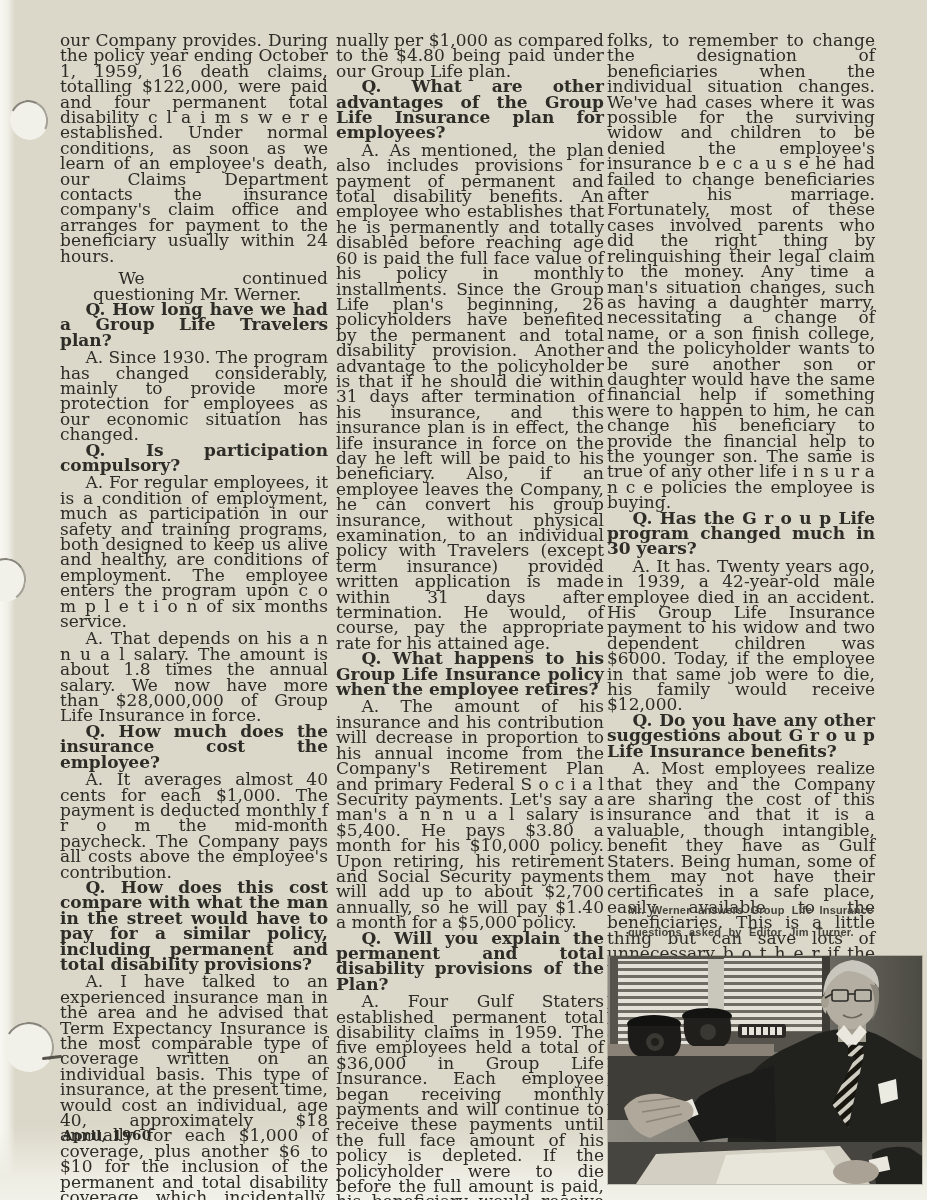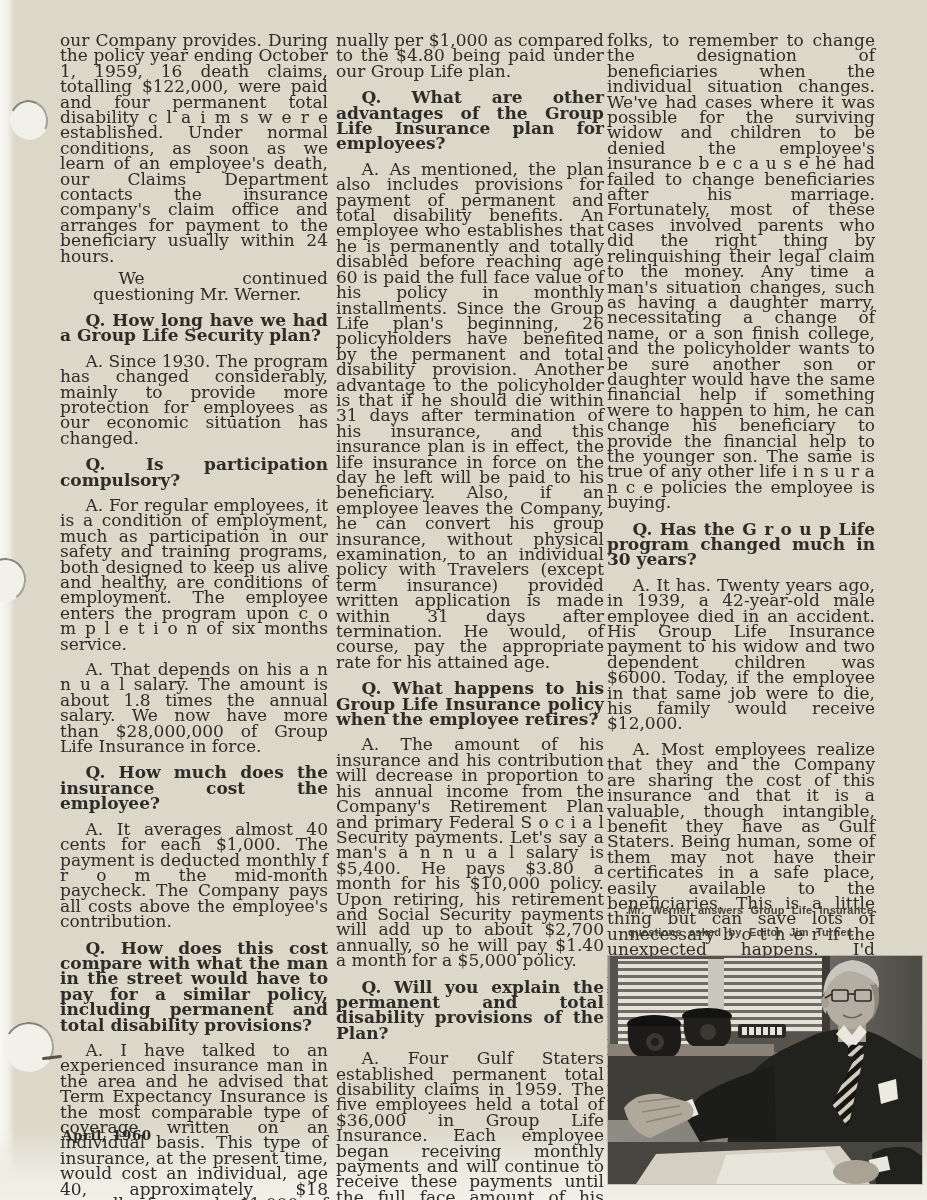--- a/index.html
+++ b/index.html
@@ -25,22 +25,22 @@
   
   .col{position:absolute;top:33px;width:268px;text-align:justify;
     font-size:17px;line-height:15.4px;z-index:3;
     -webkit-hyphens:auto;hyphens:auto;}
   .col-1{left:60px;}
   .col-2{left:336px;}
   .col-3{left:607px;}
   .blk{margin:0;text-indent:1.5em;}
   .blk-cont{text-indent:0;}
   .blk-cont + .blk-body, .blk-body + .blk-body{margin-top:7px;margin-left:33px;}
-  .blk-question{font-weight:bold;margin-top:11px;}
-  .blk-answer{margin-top:10px;}
+  .blk-question{font-weight:bold;}
+  .blk-answer{margin-top:2px;}
   
   .caption{position:absolute;left:608px;top:899px;width:306px;z-index:3;
     font-family:"Liberation Sans","DejaVu Sans",sans-serif;
     font-weight:bold;font-size:11px;line-height:22px;color:#45443c;
     word-spacing:4px;letter-spacing:0.2px;margin-left:20px;}
   
   .photo{position:absolute;left:608px;top:956px;width:314px;height:228px;z-index:4;
     box-shadow:0 0 0 1px rgba(60,58,52,0.25);}
   .photo svg{display:block;}
   
@@ -56,21 +56,21 @@
   <div class="bottom-light"></div>
 
   <div class="hole hole-1"></div>
   <div class="hole hole-2"></div>
   <div class="hole hole-3"></div>
   <div class="pen-dash"></div>
 
   <div class="col col-1">
       <p class="blk blk-cont">our Company provides. During the policy year ending October 1, 1959, 16 death claims, totalling $122,000, were paid and four permanent total disability c l a i m s w e r e established. Under normal conditions, as soon as we learn of an employee's death, our Claims Department contacts the insurance company's claim office and arranges for payment to the beneficiary usually within 24 hours.</p>
       <p class="blk blk-body">We continued questioning Mr. Werner.</p>
-      <p class="blk blk-question">Q. How long have we had a Group Life Security plan?</p>
+      <p class="blk blk-question">Q. How long have we had a Group Life Travelers plan?</p>
       <p class="blk blk-answer">A. Since 1930. The program has changed considerably, mainly to provide more protection for employees as our economic situation has changed.</p>
       <p class="blk blk-question">Q. Is participation compulsory?</p>
       <p class="blk blk-answer">A. For regular employees, it is a condition of employment, much as participation in our safety and training programs, both designed to keep us alive and healthy, are conditions of employment. The employee enters the program upon c o m p l e t i o n of six months service.</p>
       <p class="blk blk-answer">A. That depends on his a n n u a l salary. The amount is about 1.8 times the annual salary. We now have more than $28,000,000 of Group Life Insurance in force.</p>
       <p class="blk blk-question">Q. How much does the insurance cost the employee?</p>
       <p class="blk blk-answer">A. It averages almost 40 cents for each $1,000. The payment is deducted monthly f r o m the mid-month paycheck. The Company pays all costs above the employee's contribution.</p>
       <p class="blk blk-question">Q. How does this cost compare with what the man in the street would have to pay for a similar policy, including permanent and total disability provisions?</p>
       <p class="blk blk-answer">A. I have talked to an experienced insurance man in the area and he advised that Term Expectancy Insurance is the most comparable type of coverage written on an individual basis. This type of insurance, at the present time, would cost an individual, age 40, approximately $18 annually for each $1,000 of coverage, plus another $6 to $10 for the inclusion of the permanent and total disability coverage, which, incidentally, not all insurance companies will include. That means that it would cost a non-Gulf Stater, at age 40, approximately $24 to $28 an-</p>
     </div>
   <div class="col col-2">
@@ -81,20 +81,21 @@
       <p class="blk blk-answer">A. The amount of his insurance and his contribution will decrease in proportion to his annual income from the Company's Retirement Plan and primary Federal S o c i a l Security payments. Let's say a man's a n n u a l salary is $5,400. He pays $3.80 a month for his $10,000 policy. Upon retiring, his retirement and Social Security payments will add up to about $2,700 annually, so he will pay $1.40 a month for a $5,000 policy.</p>
       <p class="blk blk-question">Q. Will you explain the permanent and total disability provisions of the Plan?</p>
       <p class="blk blk-answer">A. Four Gulf Staters established permanent total disability claims in 1959. The five employees held a total of $36,000 in Group Life Insurance. Each employee began receiving monthly payments and will continue to receive these payments until the full face amount of his policy is depleted. If the policyholder were to die before the full amount is paid, his beneficiary would receive the unpaid balance.</p>
       <p class="blk blk-question">Q. Can an employee c h a n g e the beneficiary of his policy?</p>
       <p class="blk blk-answer">A. Certainly. In fact, we urge all employees, especially the y o u n g e r</p>
     </div>
   <div class="col col-3">
       <p class="blk blk-cont">folks, to remember to change the designation of beneficiaries when the individual situation changes. We've had cases where it was possible for the surviving widow and children to be denied the employee's insurance b e c a u s e he had failed to change beneficiaries after his marriage. Fortunately, most of these cases involved parents who did the right thing by relinquishing their legal claim to the money. Any time a man's situation changes, such as having a daughter marry, necessitating a change of name, or a son finish college, and the policyholder wants to be sure another son or daughter would have the same financial help if something were to happen to him, he can change his beneficiary to provide the financial help to the younger son. The same is true of any other life i n s u r a n c e policies the employee is buying.</p>
       <p class="blk blk-question">Q. Has the G r o u p Life program changed much in 30 years?</p>
       <p class="blk blk-answer">A. It has. Twenty years ago, in 1939, a 42-year-old male employee died in an accident. His Group Life Insurance payment to his widow and two dependent children was $6000. Today, if the employee in that same job were to die, his family would receive $12,000.</p>
+      <p class="blk blk-question">Q. Do you have any other suggestions about G r o u p Life Insurance benefits?</p>
       <p class="blk blk-answer">A. Most employees realize that they and the Company are sharing the cost of this insurance and that it is a valuable, though intangible, benefit they have as Gulf Staters. Being human, some of them may not have their certificates in a safe place, easily available to the beneficiaries. This is a little thing but can save lots of unnecessary b o t h e r if the unexpected happens. I'd suggest putting all valuable papers in a safe place, the whereabouts of which is known to all concerned. Treat all insurance policies with the respect they deserve - as purchased contracts guaranteeing to take up where we leave off in providing for those we love.</p>
     </div>
 
   <div class="caption">
     <div>Mr. Werner answers Group Life Insurance</div>
     <div>questions asked by Editor Jim Turner.</div>
   </div>
 
   <div class="photo">
     <svg viewBox="0 0 314 228" width="314" height="228" xmlns="http://www.w3.org/2000/svg">

